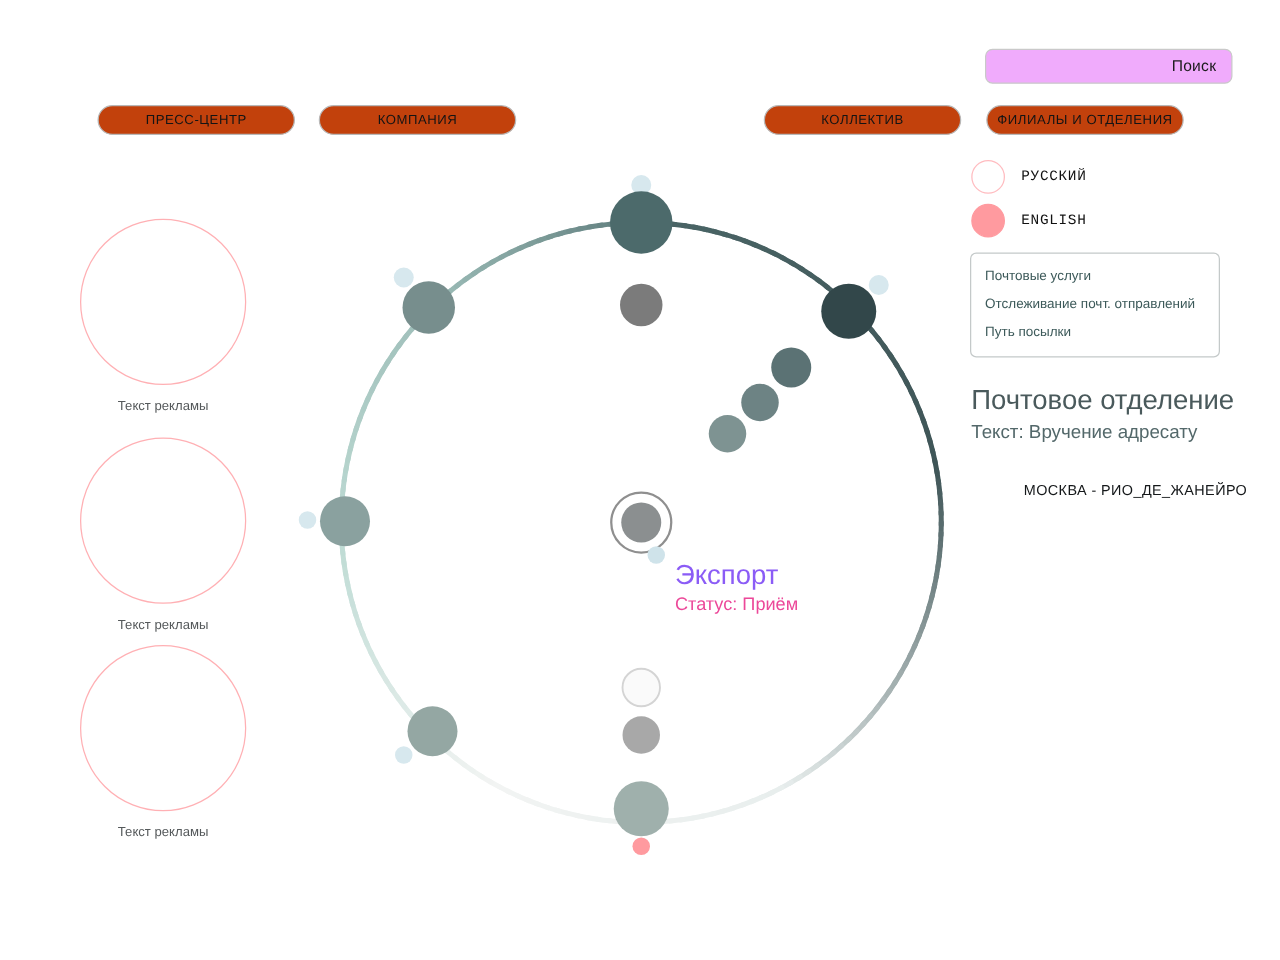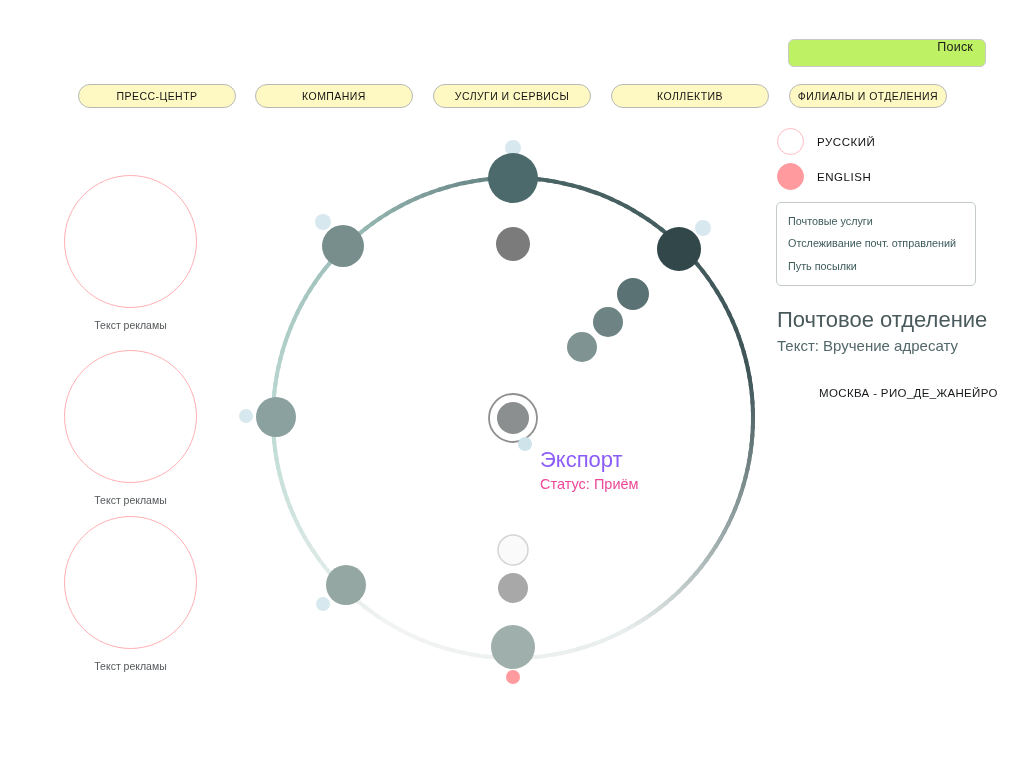--- a/index.html
+++ b/index.html
@@ -19,23 +19,23 @@
   
   .search-box {
     position: absolute;
     left: 788px;
     top: 39px;
     width: 198px;
     height: 28px;
     box-sizing: border-box;
     border: 1px solid #c9c9c9;
     border-radius: 6px;
-    background: #bef264;
+    background: #f0abfc;
     display: flex;
-    align-items: flex-start;
+    align-items: center;
     justify-content: flex-end;
     padding-right: 12px;
   }
   .search-box .search-text {
     font-size: 12.5px;
     color: #1a1a1a;
     letter-spacing: .2px;
   }
 
   
@@ -46,21 +46,21 @@
     width: 1024px;
     height: 24px;
   }
   .nav-btn {
     position: absolute;
     top: 0;
     height: 24px;
     box-sizing: border-box;
     border: 1px solid #b8b8b8;
     border-radius: 12px;
-    background: #fef9c3;
+    background: #c2410c;
     display: flex;
     align-items: center;
     justify-content: center;
     font-size: 10.5px;
     letter-spacing: .45px;
     color: #141414;
     white-space: nowrap;
   }
 
   
@@ -87,20 +87,21 @@
   }
   .lang-dot.on {
     background: #ff9a9f;
     border: 1.4px solid #ff9a9f;
   }
   .lang-label {
     margin-left: 13px;
     font-size: 11.5px;
     letter-spacing: .55px;
     color: #111111;
+    font-family: Liberation Mono, monospace;
   }
 
   
   .menu-box {
     position: absolute;
     left: 776px;
     top: 202px;
     width: 200px;
     box-sizing: border-box;
     border: 1px solid #c4c9c9;
@@ -202,21 +203,20 @@
 </head>
 <body>
 
 <div class="search-box">
   <span class="search-text">Поиск</span>
 </div>
 
 <div class="nav">
     <div class="nav-btn" style="left: 78px; width: 158px;">ПРЕСС-ЦЕНТР</div>
     <div class="nav-btn" style="left: 255px; width: 158px;">КОМПАНИЯ</div>
-    <div class="nav-btn" style="left: 433px; width: 158px;">УСЛУГИ И СЕРВИСЫ</div>
     <div class="nav-btn" style="left: 611px; width: 158px;">КОЛЛЕКТИВ</div>
     <div class="nav-btn" style="left: 789px; width: 158px;">ФИЛИАЛЫ И ОТДЕЛЕНИЯ</div>
   </div>
 
 <div class="lang-list">
     <div class="lang-row">
       <span class="lang-dot off"></span>
       <span class="lang-label">РУССКИЙ</span>
     </div>
     <div class="lang-row">

